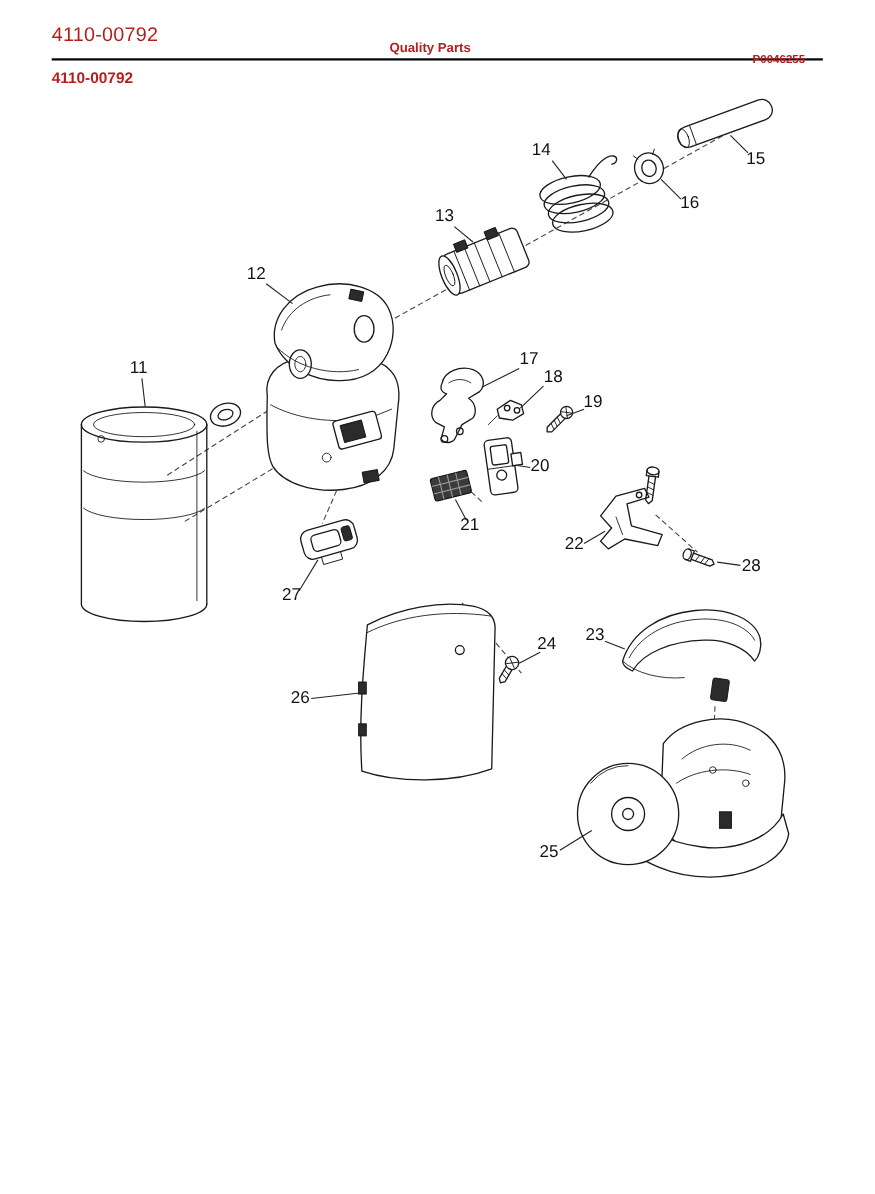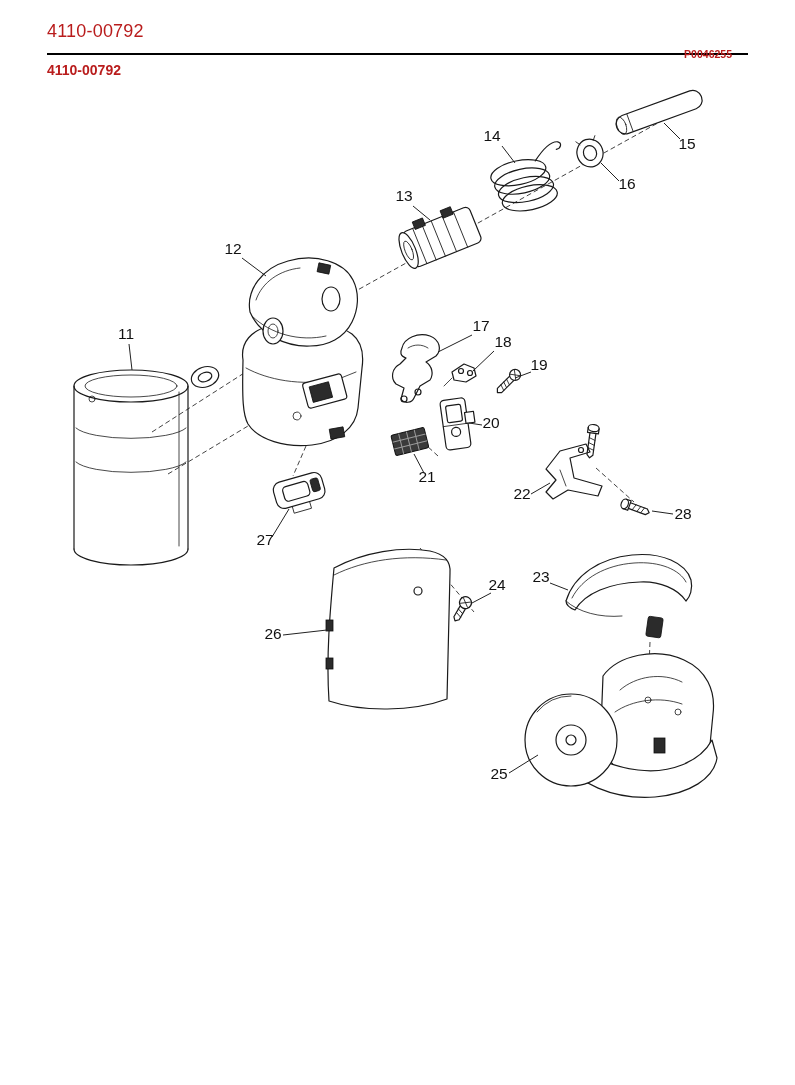--- a/index.html
+++ b/index.html
@@ -21,20 +21,21 @@
   .dash  { fill:none; stroke:#444; stroke-width:1; stroke-dasharray:5 3; }
   .lead  { fill:none; stroke:#222; stroke-width:1; }
   .lbl   { font:15.5px "Liberation Sans", sans-serif; fill:#111; }
 </style>
 </head>
 <body>
 
 <div class="page">
 
   <div class="doc-number">4110-00792</div>
+  <div class="center-title">Quality Parts</div>
   <div class="rule"></div>
   <div class="model-number">4110-00792</div>
   <div class="figure-code">P0046255</div>
 
   <svg class="diagram" width="795" height="1085" viewBox="0 0 795 1085" xmlns="http://www.w3.org/2000/svg">
 
     <g>
       <path class="dash" d="M345,297 L692,104"></path>
       <path class="dash" d="M152,432 L252,368"></path>
       <path class="dash" d="M168,474 L258,420"></path>

